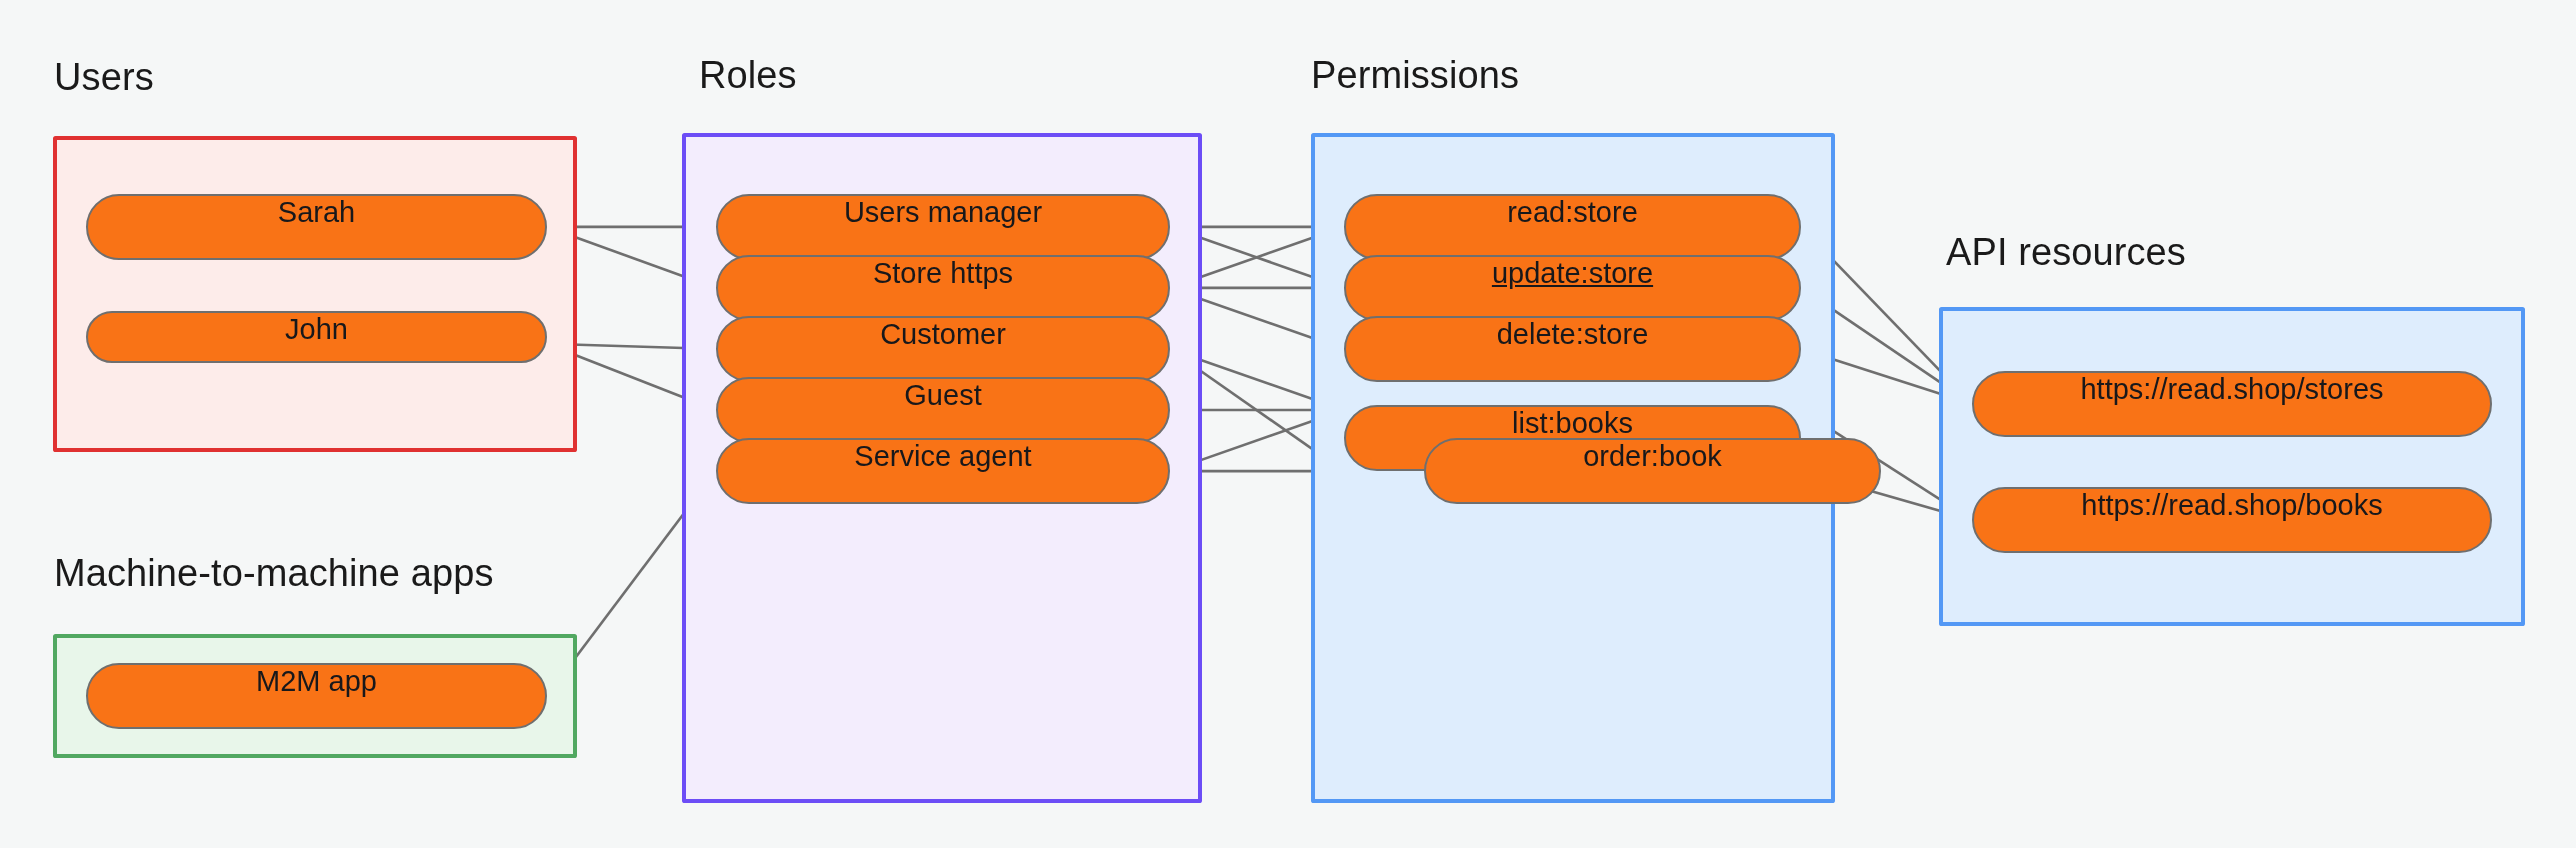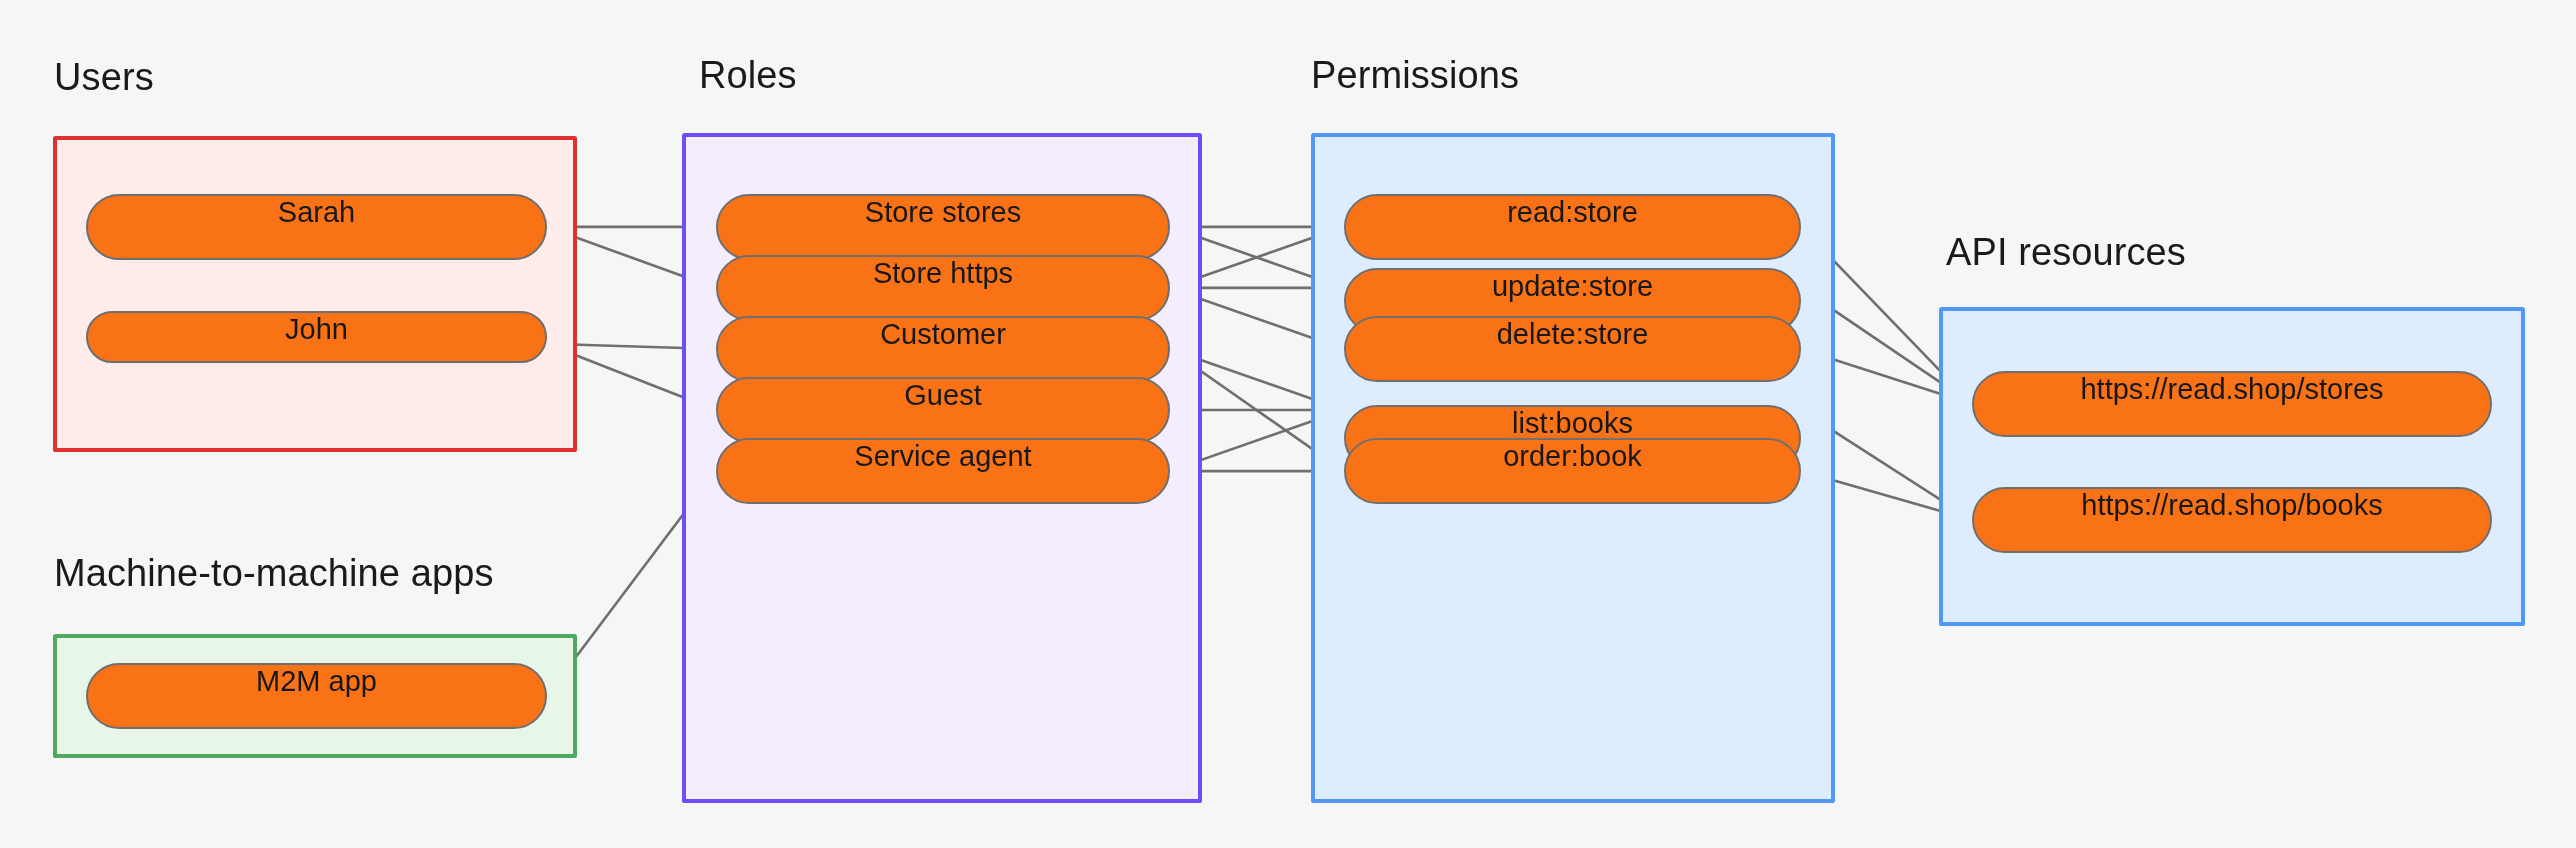--- a/index.html
+++ b/index.html
@@ -104,49 +104,49 @@
         <span>John</span>
       </div>
       <div class="group-label" style="left: 54px; top: 552px;">Machine-to-machine apps</div>
       <div class="group-box" style="left: 53px; top: 634px; width: 524px; height: 124px; border-color: rgb(81, 168, 97); background: rgb(232, 246, 234);"></div>
       <div class="node-pill" style="left: 86px; top: 663px; width: 461px; height: 66px;">
         <span>M2M app</span>
       </div>
       <div class="group-label" style="left: 699px; top: 54px;">Roles</div>
       <div class="group-box" style="left: 682px; top: 133px; width: 520px; height: 670px; border-color: rgb(108, 77, 246); background: rgb(243, 237, 253);"></div>
       <div class="node-pill" style="left: 716px; top: 194px; width: 454px; height: 66px;">
-        <span>Store stores</span>
+        <span>Users manager</span>
       </div>
       <div class="node-pill" style="left: 716px; top: 255px; width: 454px; height: 66px;">
         <span>Store https</span>
       </div>
       <div class="node-pill" style="left: 716px; top: 316px; width: 454px; height: 66px;">
         <span>Customer</span>
       </div>
       <div class="node-pill" style="left: 716px; top: 377px; width: 454px; height: 66px;">
         <span>Guest</span>
       </div>
       <div class="node-pill" style="left: 716px; top: 438px; width: 454px; height: 66px;">
         <span>Service agent</span>
       </div>
       <div class="group-label" style="left: 1311px; top: 54px;">Permissions</div>
       <div class="group-box" style="left: 1311px; top: 133px; width: 524px; height: 670px; border-color: rgb(83, 152, 245); background: rgb(222, 237, 253);"></div>
       <div class="node-pill" style="left: 1344px; top: 194px; width: 457px; height: 66px;">
         <span>read:store</span>
       </div>
-      <div class="node-pill" style="left: 1344px; top: 268px; width: 457px; height: 66px;">
+      <div class="node-pill" style="left: 1344px; top: 255px; width: 457px; height: 66px; text-decoration: underline;">
         <span>update:store</span>
       </div>
       <div class="node-pill" style="left: 1344px; top: 316px; width: 457px; height: 66px;">
         <span>delete:store</span>
       </div>
       <div class="node-pill" style="left: 1344px; top: 377px; width: 457px; height: 66px; margin-top: 28px;">
         <span>list:books</span>
       </div>
-      <div class="node-pill" style="left: 1344px; top: 438px; width: 457px; height: 66px;">
+      <div class="node-pill" style="left: 1424px; top: 438px; width: 457px; height: 66px;">
         <span>order:book</span>
       </div>
       <div class="group-label" style="left: 1946px; top: 231px;">API resources</div>
       <div class="group-box" style="left: 1939px; top: 307px; width: 586px; height: 319px; border-color: rgb(83, 152, 245); background: rgb(222, 237, 253);"></div>
       <div class="node-pill" style="left: 1972px; top: 371px; width: 520px; height: 66px;">
         <span>https://read.shop/stores</span>
       </div>
       <div class="node-pill" style="left: 1972px; top: 487px; width: 520px; height: 66px;">
         <span>https://read.shop/books</span>
       </div>

